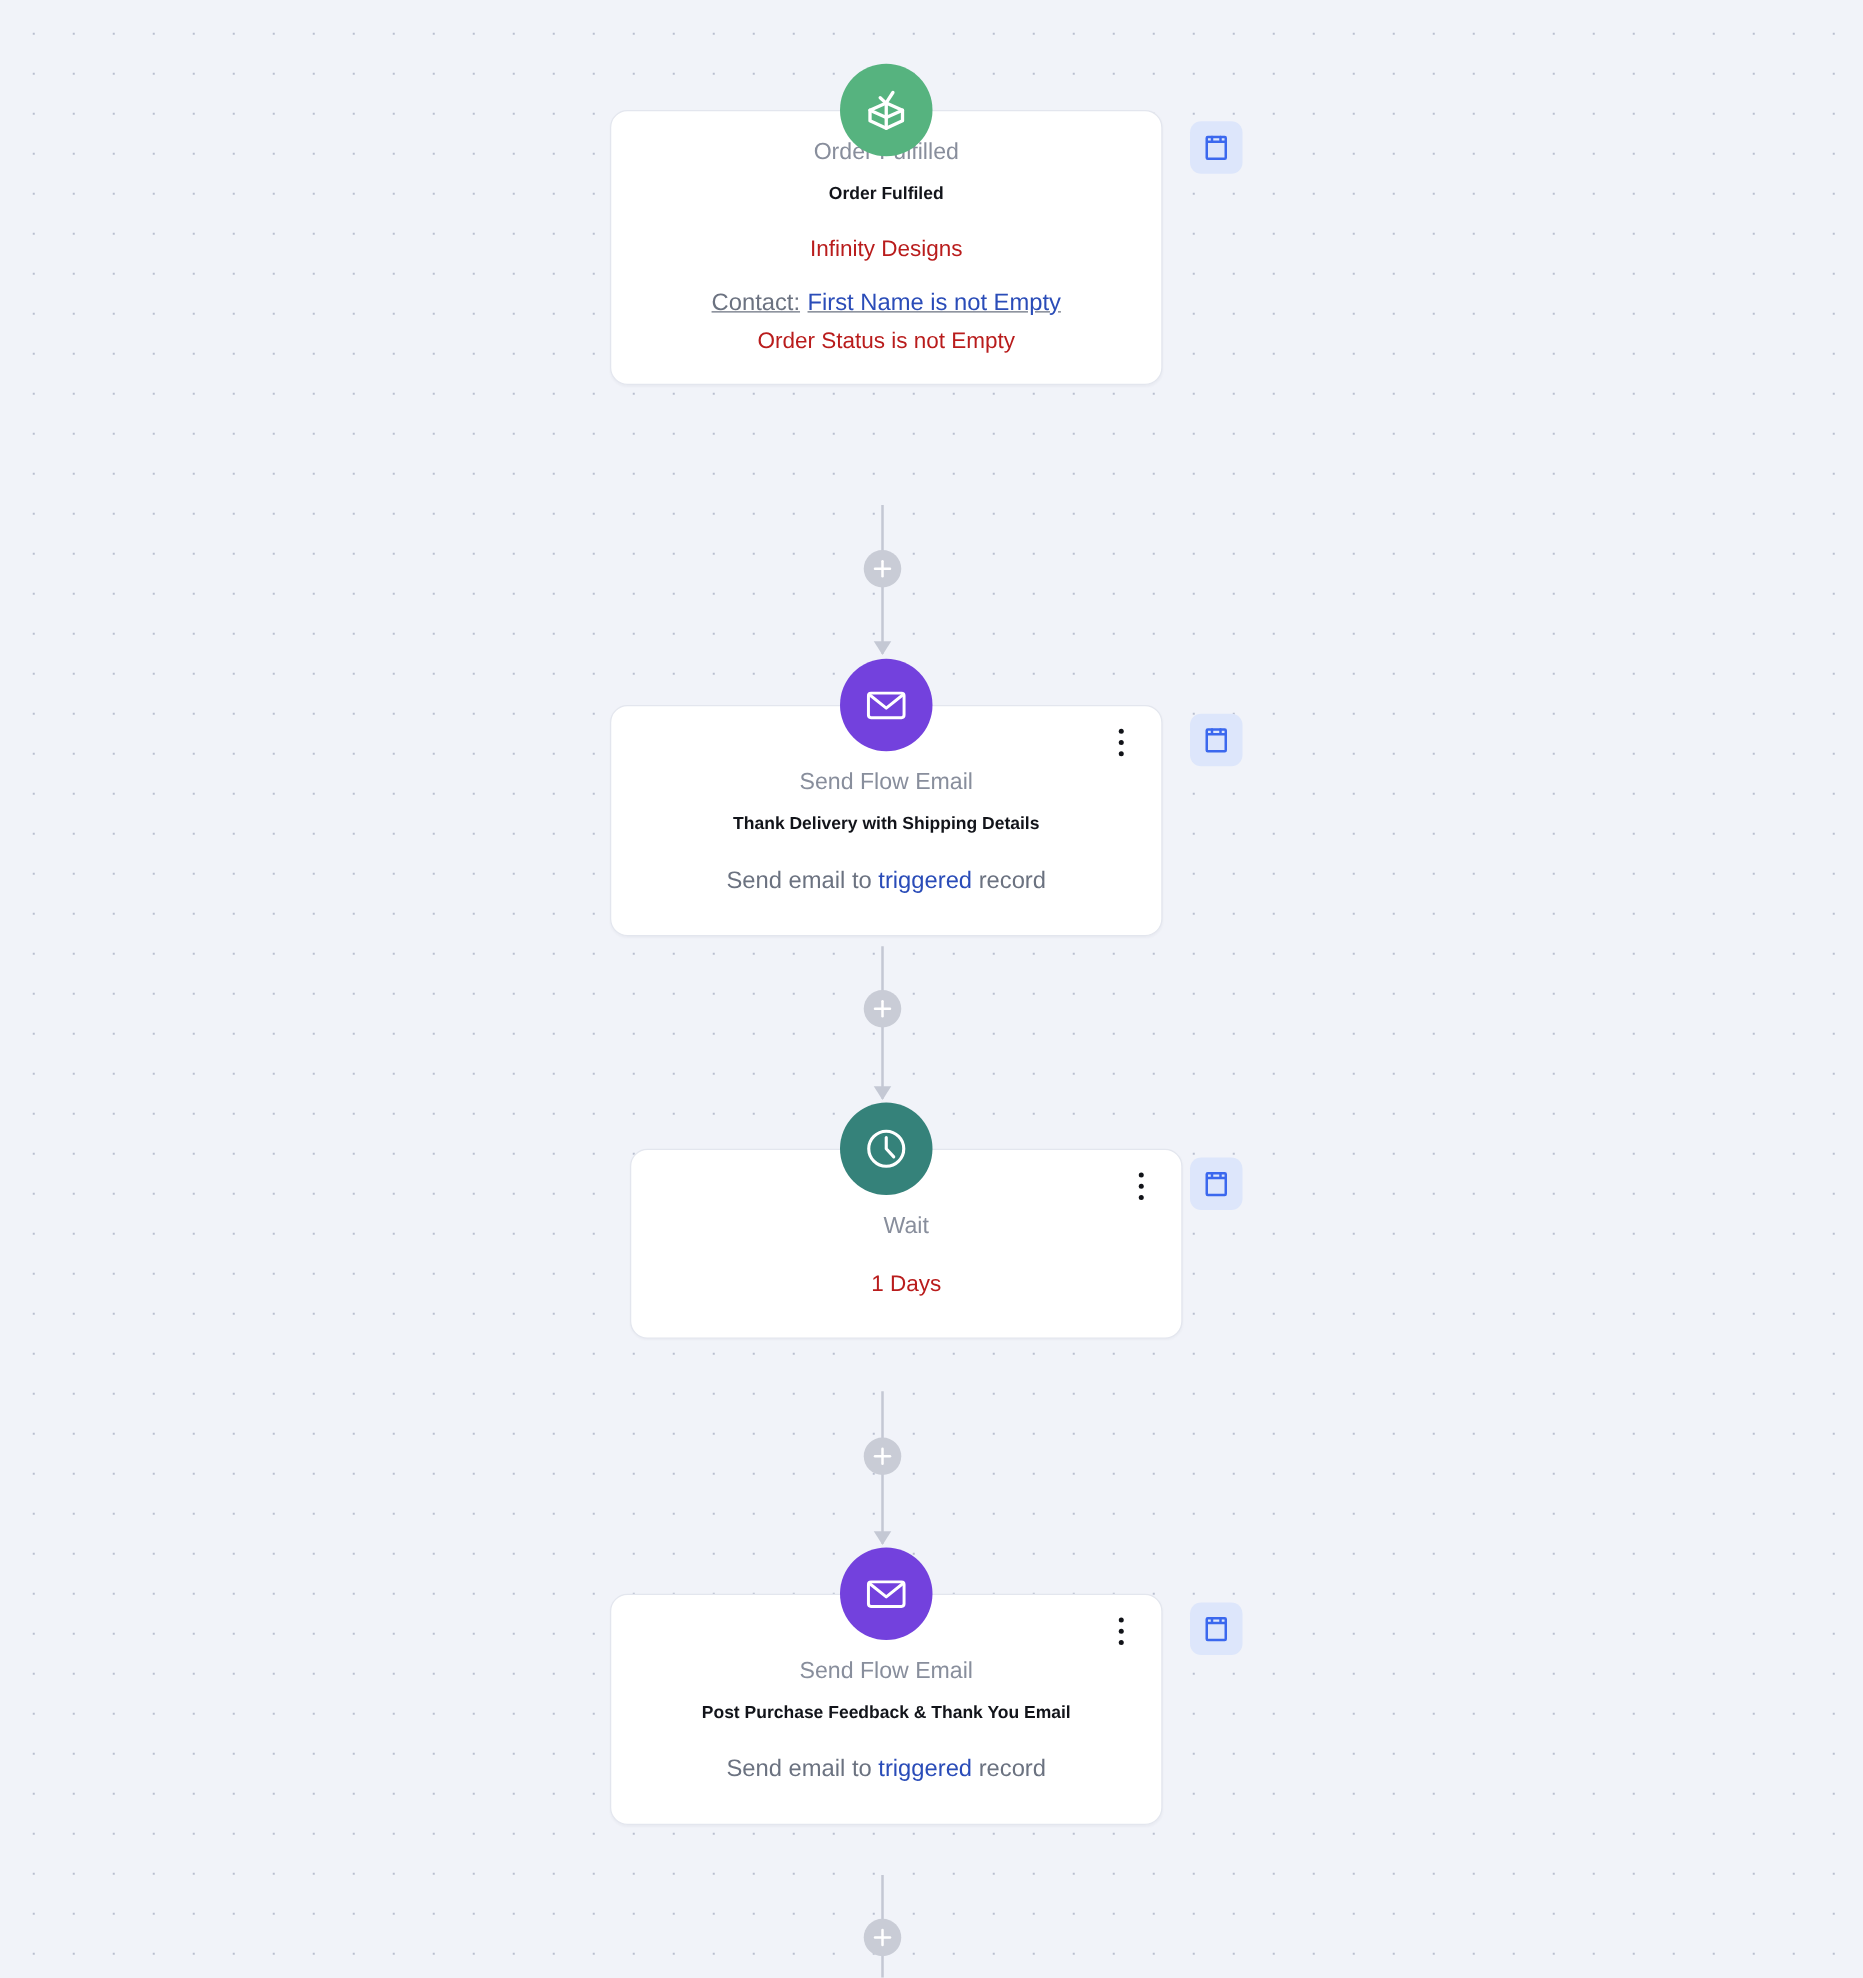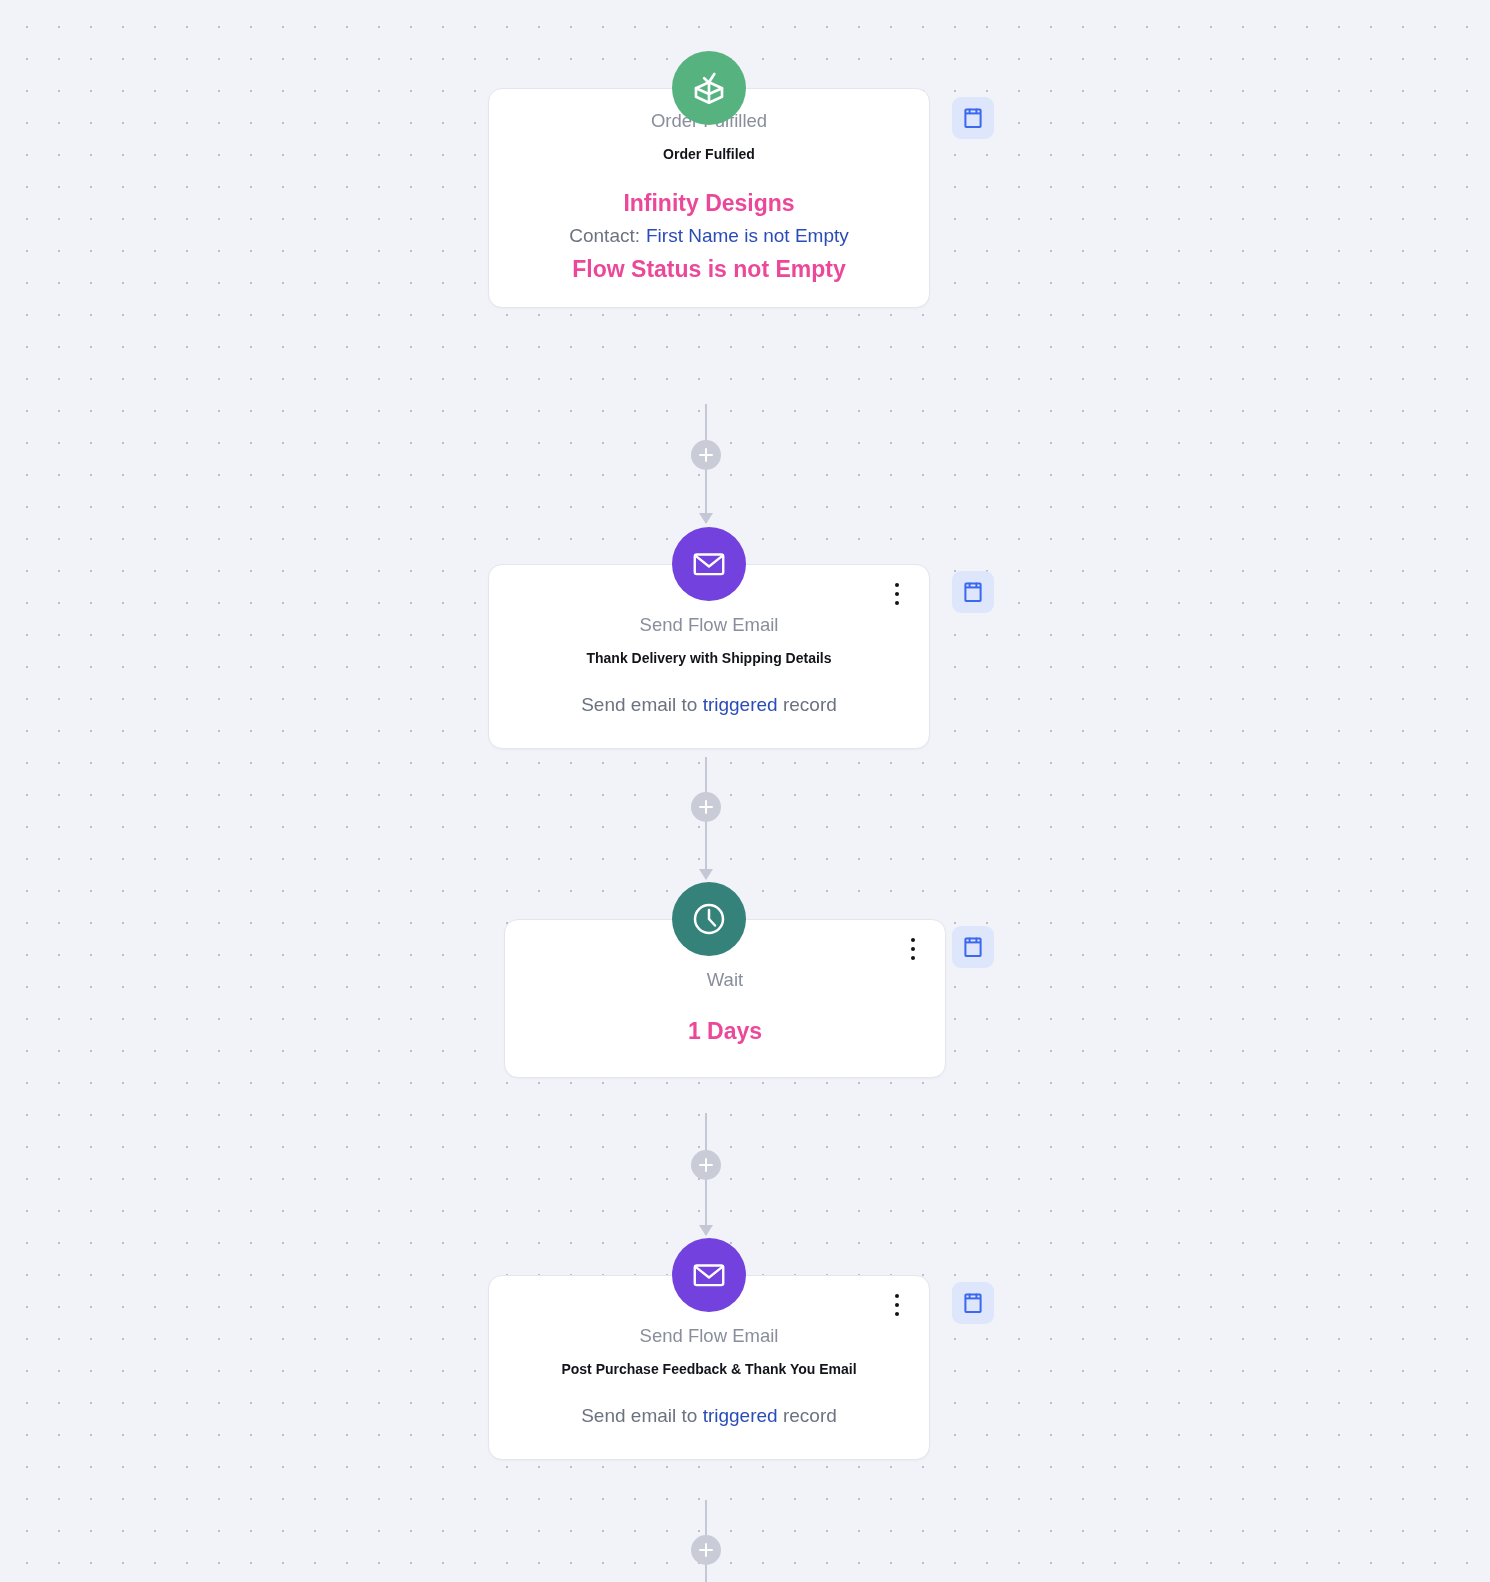--- a/index.html
+++ b/index.html
@@ -69,34 +69,34 @@
     font-weight: 400;
   }
   .card-title {
     font-size: 14px;
     font-weight: 700;
     color: #12141a;
     line-height: 1.42;
     margin-top: 11px;
   }
   .card-link {
-    font-size: 23px;
-    color: #ec4899;
+    font-size: 18px;
+    color: #b91c1c;
     line-height: 1.4;
-    font-weight: 700;
+    font-weight: 400;
   }
   .card-meta {
     font-size: 19px;
     color: #6b7280;
     line-height: 1.45;
     font-weight: 400;
   }
   .card-meta .lnk { color: #2a4cb8; }
   .card-row { margin-top: 22px; }
-  .card-row-tight { margin-top: 3px; }
+  .card-row-tight { margin-top: 17px; text-decoration: underline; }
   .label-inline { color: #6b7280; margin-right: 6px; }
 
   
   .kebab {
     position: absolute;
     top: 15px;
     right: 22px;
     width: 20px;
     height: 28px;
     display: flex;
@@ -206,21 +206,21 @@
       <div class="card-title">Order Fulfiled</div>
 
       <div class="card-row">
         <span class="card-link">Infinity Designs</span>
       </div>
 
       <div class="card-row-tight card-meta">
         <span class="label-inline">Contact:</span><span class="lnk">First Name is not Empty</span>
       </div>
 
-      <div class="card-link" style="margin-top:3px;">Flow Status is not Empty</div>
+      <div class="card-link" style="margin-top:3px;">Order Status is not Empty</div>
     </div>
 
     <div class="note-badge" style="top:9px; left:464px;">
       <svg width="20" height="24" viewBox="0 0 20 24" fill="none" stroke="#3b68ee" stroke-width="2" stroke-linejoin="round">
         <rect x="2.4" y="3.6" width="15.2" height="17.4" rx="0.8"></rect>
         <path d="M6.6 3.6 L6.6 6.4 M13.4 3.6 L13.4 6.4" stroke-linecap="round"></path>
         <path d="M2.4 7.4 L17.6 7.4"></path>
       </svg>
     </div>
   </div>

